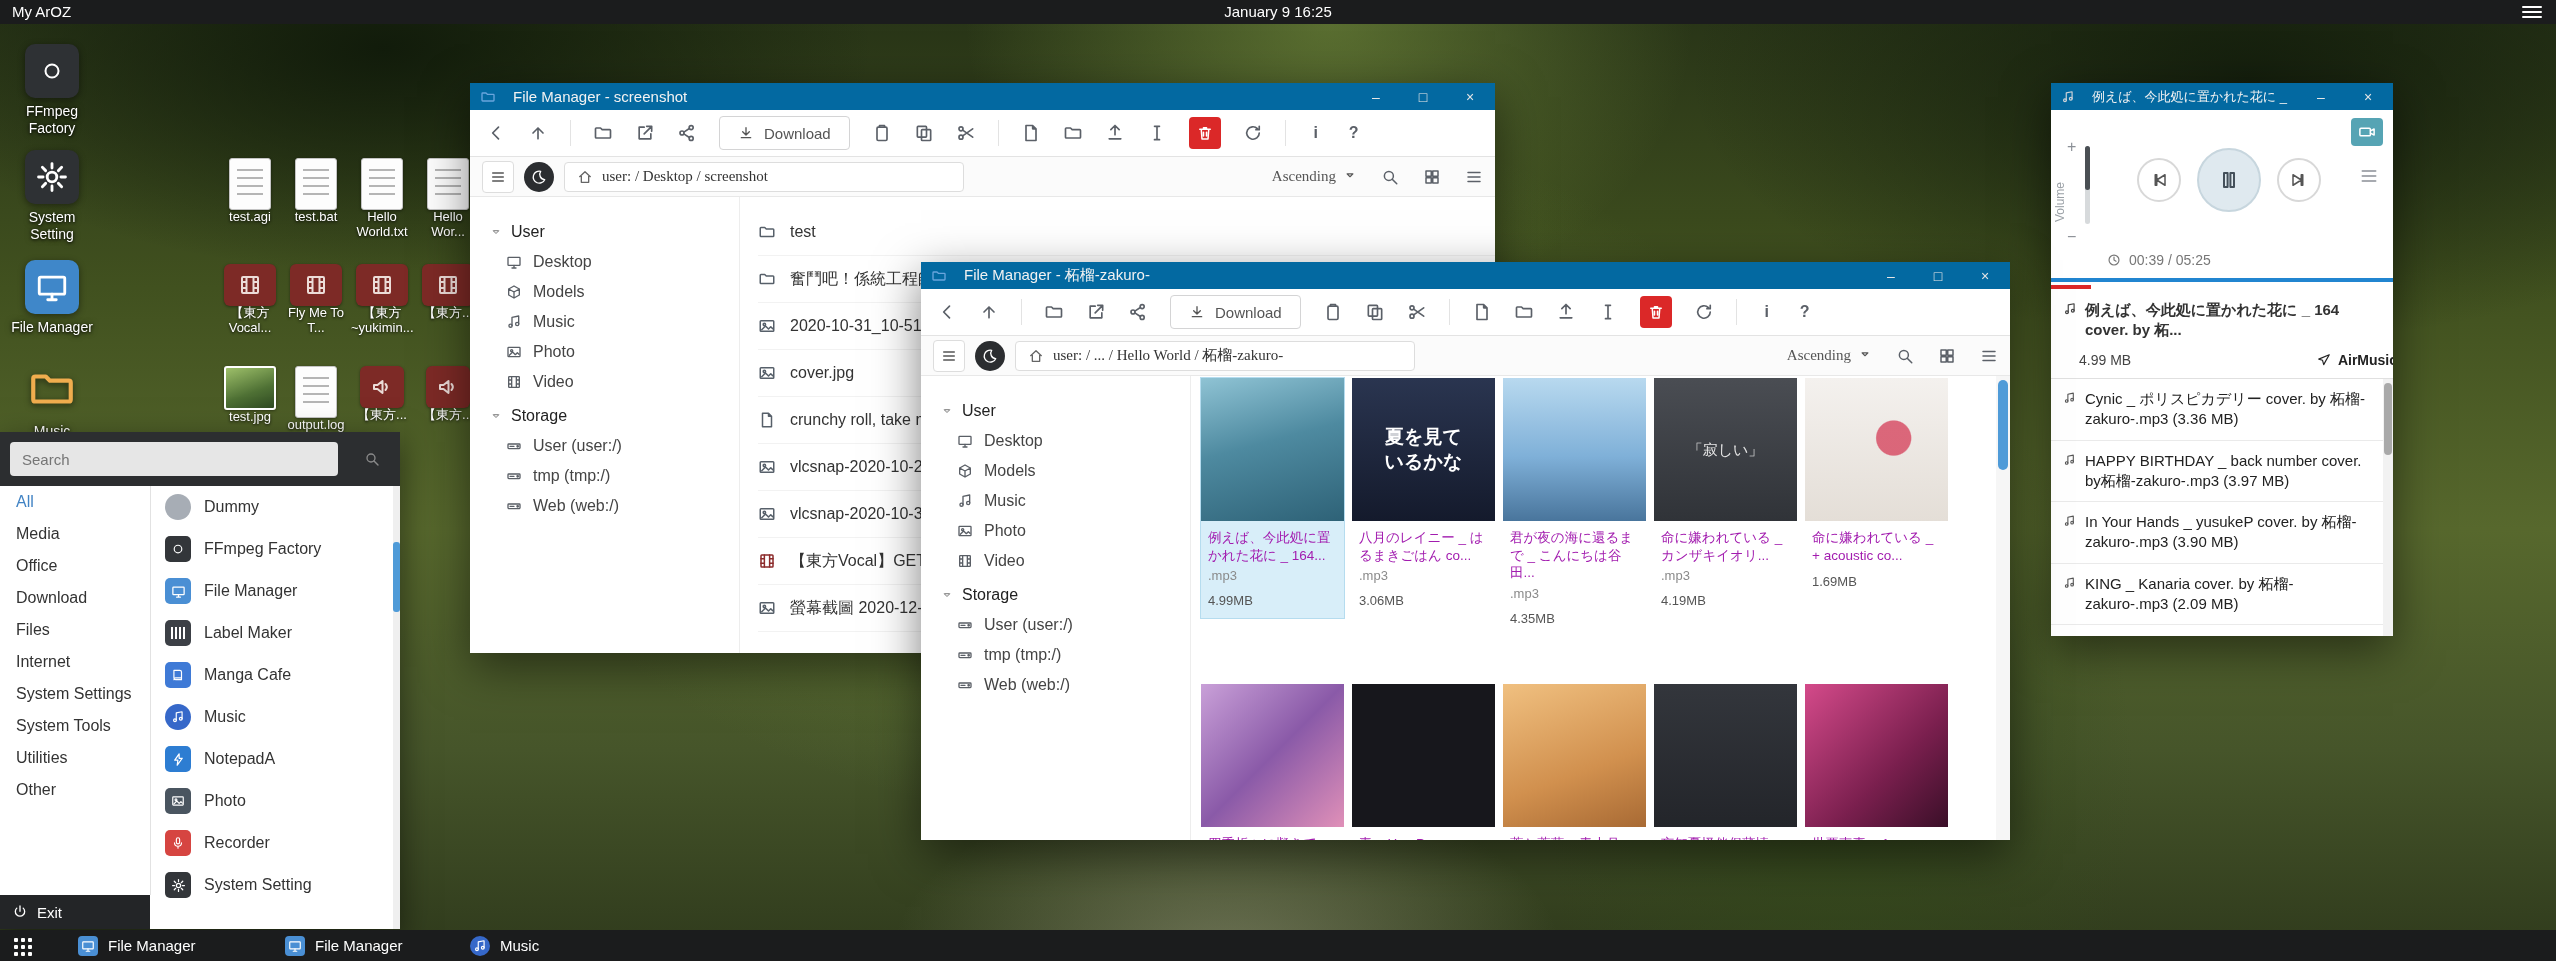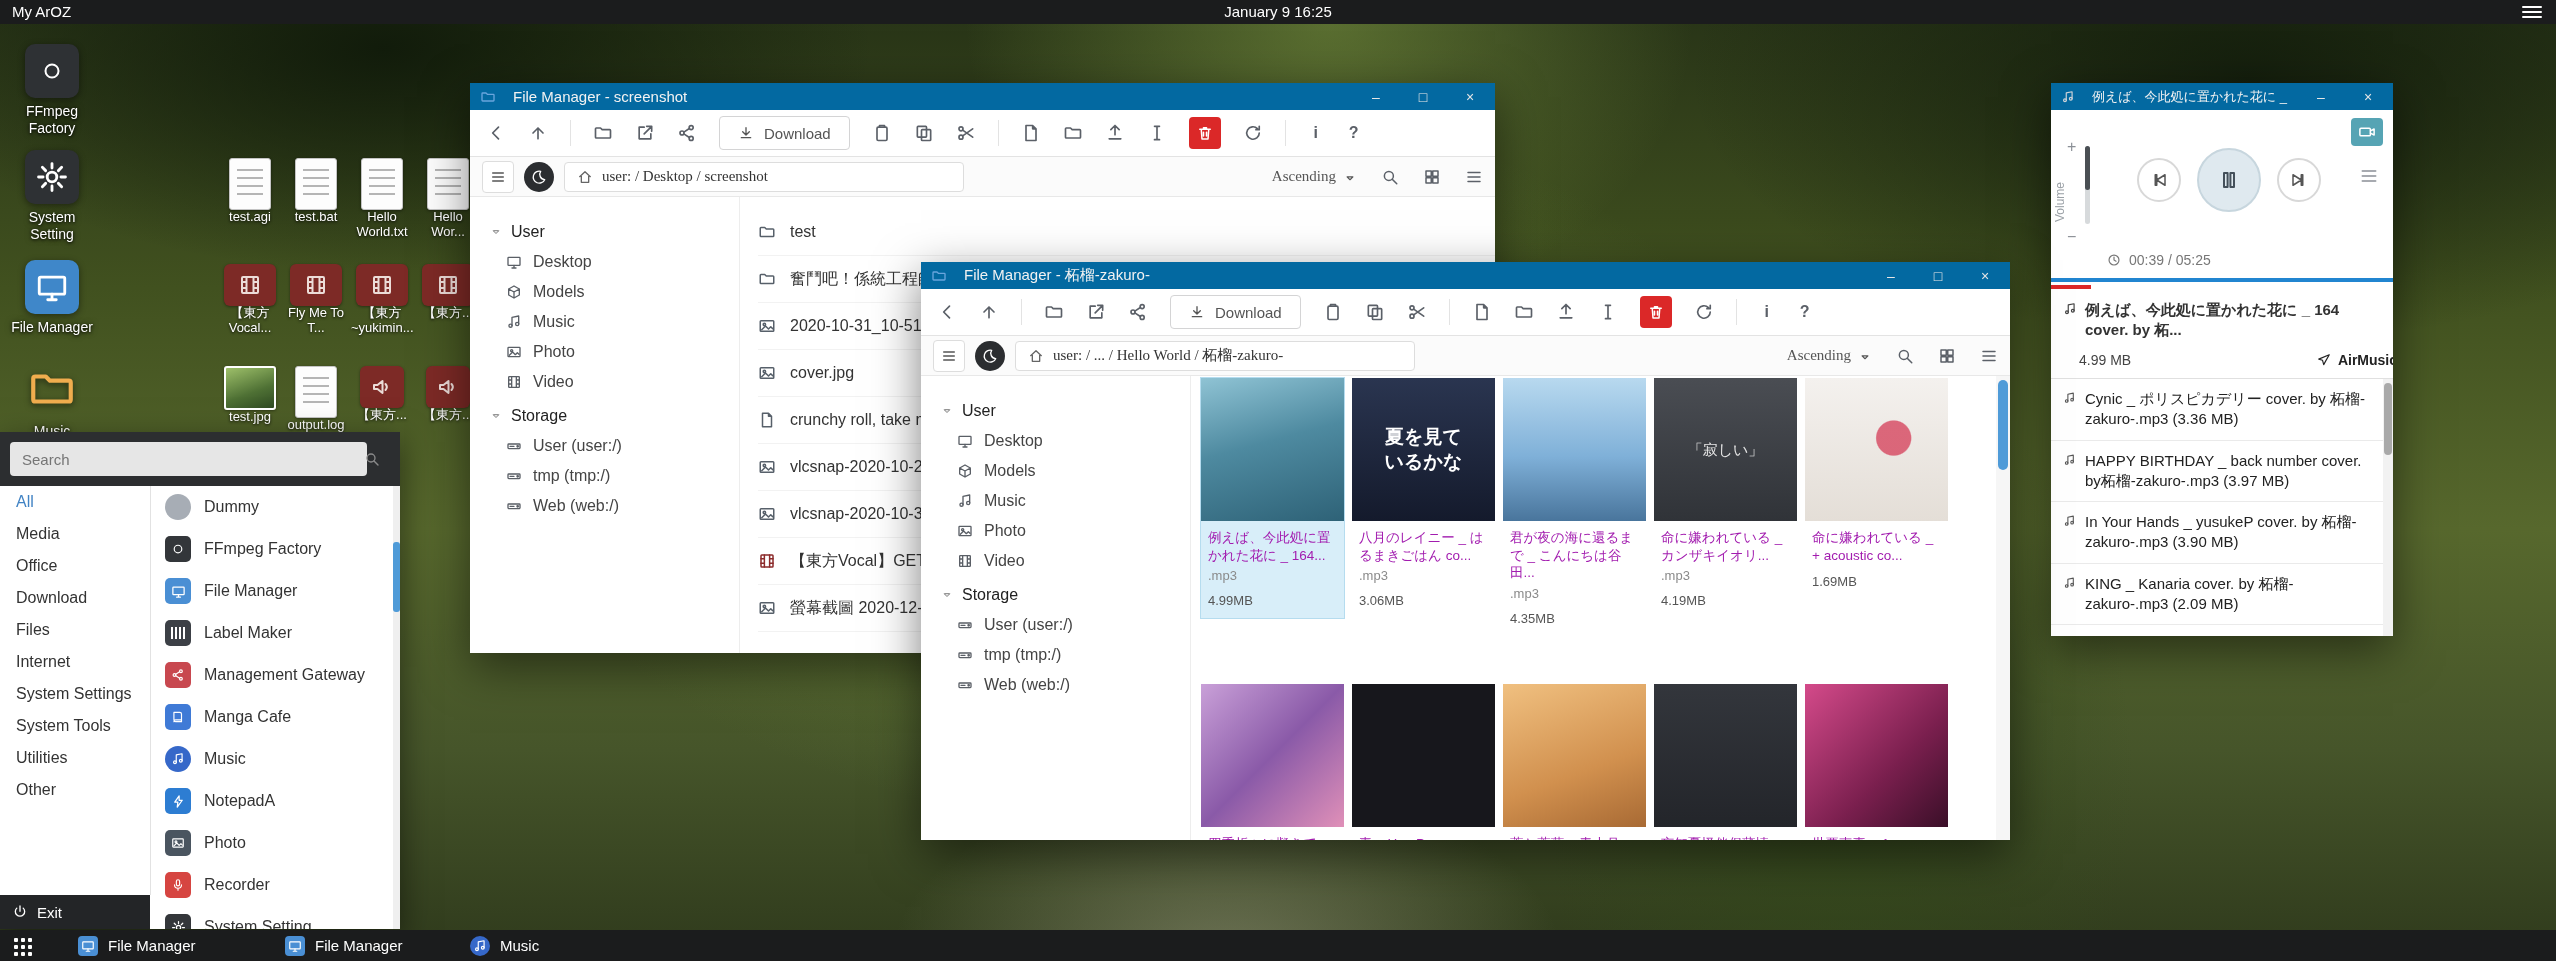--- a/index.html
+++ b/index.html
@@ -46,21 +46,21 @@
     align-items:center;justify-content:center;color:#ecdcd8;box-shadow:0 1px 3px rgba(0,0,0,.4);}
   .aud-ic{width:44px;height:42px;background:#7d2a26;border-radius:6px;margin:0 auto;display:flex;
     align-items:center;justify-content:center;color:#ecdcd8;box-shadow:0 1px 3px rgba(0,0,0,.4);}
   .pic-ic{width:48px;height:40px;border:2px solid #fff;border-radius:3px;margin:0 auto;
     background:linear-gradient(160deg,#9ec06a,#4e7034 60%,#2f4a22);box-shadow:0 1px 3px rgba(0,0,0,.4);}
 
   
   #startmenu{left:0;top:432px;width:400px;height:497px;background:#fff;z-index:25;
     box-shadow:0 10px 30px rgba(0,0,0,.5);}
   #sm-search{position:absolute;left:0;top:0;width:400px;height:54px;background:#2c2e30;}
-  #sm-search input{position:absolute;left:10px;top:10px;width:357px;height:34px;box-sizing:border-box;
+  #sm-search input{position:absolute;left:10px;top:10px;width:328px;height:34px;box-sizing:border-box;
     border:none;border-radius:4px;background:#e6e6e6;padding:0 38px 0 12px;font-size:15px;color:#555;
     font-family:inherit;outline:none;}
   #sm-search .mag{position:absolute;right:20px;top:19px;color:#8a8a8a;}
   #sm-cats{position:absolute;left:0;top:54px;width:150px;bottom:34px;border-right:1px solid #e2e2e2;
     background:#fff;overflow:hidden;}
   .cat{padding:7px 0 7px 16px;font-size:16px;color:#333;}
   .cat.active{color:#4183c4;}
   #sm-apps{position:absolute;left:151px;top:54px;right:7px;bottom:0;background:#fff;overflow:hidden;}
   .app-row{display:flex;align-items:center;gap:13px;height:42px;padding-left:14px;color:#333;font-size:16px;}
   .ai{width:26px;height:26px;border-radius:5px;display:flex;align-items:center;justify-content:center;
@@ -99,21 +99,21 @@
   .txt-ic{color:#5b6068;font-size:16px;font-weight:bold;width:16px;text-align:center;}
   .fm-nav{position:absolute;left:0;top:74px;right:0;height:40px;background:#fbfbfb;
     border-bottom:1px solid #e8e8e8;display:flex;align-items:center;padding:0 12px;gap:10px;box-sizing:border-box;font-family:Liberation Serif, serif;}
   .sq-btn{width:30px;height:30px;border:1px solid #ddd;border-radius:4px;background:#fff;display:flex;
     align-items:center;justify-content:center;color:#555;flex:0 0 30px;}
   .moon-btn{width:30px;height:30px;border-radius:50%;background:#2b2d30;color:#fff;display:flex;
     align-items:center;justify-content:center;flex:0 0 30px;}
   .crumb{display:flex;align-items:center;gap:9px;height:30px;border:1px solid #ddd;background:#fff;
     border-radius:4px;padding:0 12px;color:#333;font-size:15px;min-width:400px;box-sizing:border-box;}
   .nav-right{margin-left:auto;display:flex;align-items:center;gap:24px;color:#5b6068;}
-  .sort{display:flex;align-items:flex-end;gap:7px;font-size:15px;color:#555;}
+  .sort{display:flex;align-items:flex-start;gap:7px;font-size:15px;color:#555;}
   .fm-side{position:absolute;left:0;top:114px;width:270px;bottom:0;border-right:1px solid #ededed;
     padding:16px 0 0 20px;box-sizing:border-box;font-size:16px;color:#333;background:#fff;overflow:hidden;}
   .side-h{display:flex;gap:9px;align-items:center;margin:10px 0 6px 0;color:#222;}
   .side-h .car{color:#777;}
   .side-it{display:flex;gap:11px;align-items:center;padding:6px 0 6px 16px;color:#444;}
   .side-it .ic{color:#5a5f66;}
   .fm-list{position:absolute;left:270px;top:114px;right:0;bottom:0;overflow:hidden;padding:12px 0 0 18px;}
   .frow{display:flex;align-items:center;gap:14px;height:46px;border-bottom:1px solid #f2f2f2;
     font-size:16px;color:#333;white-space:nowrap;}
   .frow .ic{color:#57606a;flex:0 0 auto;}
@@ -498,28 +498,20 @@
           </span>
         <span>File Manager</span>
       </div>
       <div class="app-row">
         <span class="ai ai-label">
             <span class="bars"></span>
           </span>
         <span>Label Maker</span>
       </div>
       <div class="app-row">
-        <span class="ai ai-gw">
-            <svg class="sym ic s14">
-              <use href="#i-share"></use>
-            </svg>
-          </span>
-        <span>Management Gateway</span>
-      </div>
-      <div class="app-row">
         <span class="ai ai-manga">
             <svg class="sym ic s14">
               <use href="#i-book"></use>
             </svg>
           </span>
         <span>Manga Cafe</span>
       </div>
       <div class="app-row">
         <span class="ai ai-music">
             <svg class="sym ic s14">

